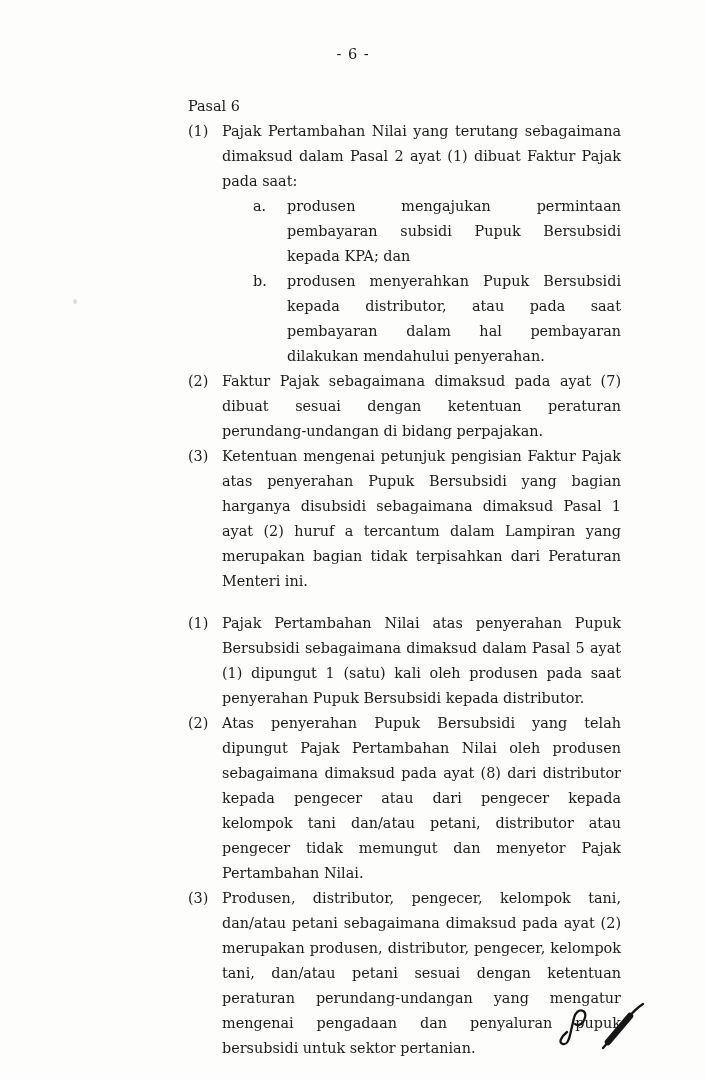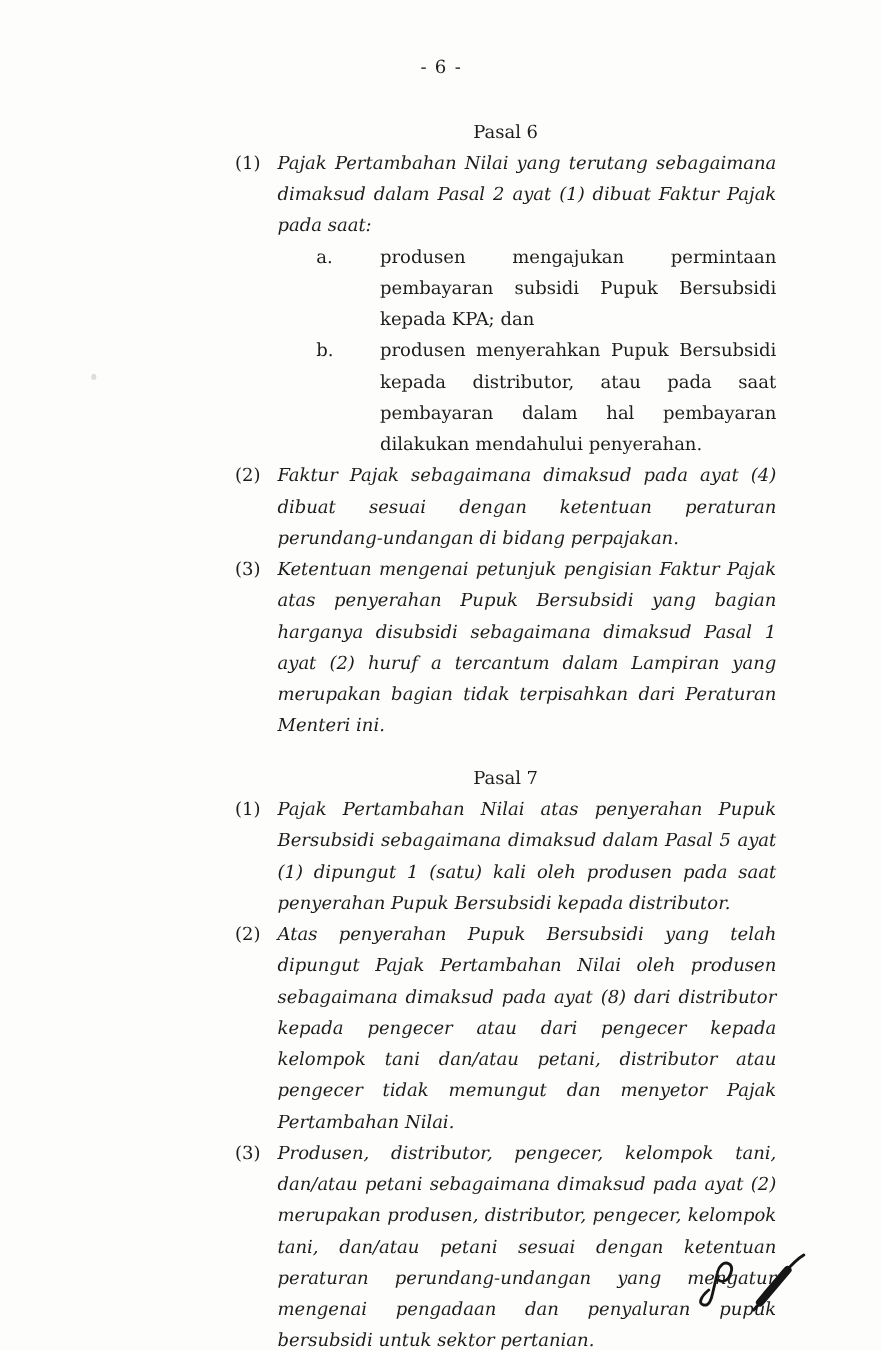--- a/index.html
+++ b/index.html
@@ -23,28 +23,28 @@
   }
   .content {
     position: absolute;
     left: 188px;
     top: 94px;
     width: 433px;
     font-size: 14.4px;
     line-height: 25px;
   }
   .article + .article { margin-top: 17px; }
-  .article-title { text-align: center; }
+  .article-title { text-align: left; }
   .item { display: flex; align-items: flex-start; }
   .item-num { flex: 0 0 34px; width: 34px; }
   .item-body { flex: 1; min-width: 0; }
-  .item-text { text-align: justify; font-style: italic; }
+  .item-text { text-align: justify; }
   .subitem { display: flex; align-items: flex-start; margin-left: 31px; }
   .subitem-num { flex: 0 0 34px; width: 34px; }
-  .subitem-text { flex: 1; min-width: 0; text-align: justify; margin-left: 17px; }
+  .subitem-text { flex: 1; min-width: 0; text-align: justify; }
   .paraph {
     position: absolute;
     left: 540px;
     top: 988px;
     width: 120px;
     height: 80px;
   }
   .scan-speck {
     position: absolute;
     left: 73px;
@@ -76,32 +76,31 @@
             </div>
             <div class="subitem">
               <div class="subitem-num">b.</div>
               <div class="subitem-text">produsen menyerahkan Pupuk Bersubsidi kepada distributor, atau pada saat pembayaran dalam hal pembayaran dilakukan mendahului penyerahan.</div>
             </div>
           </div>
         </div>
         <div class="item">
           <div class="item-num">(2)</div>
           <div class="item-body">
-            <div class="item-text">Faktur Pajak sebagaimana dimaksud pada ayat (4) dibuat sesuai dengan ketentuan peraturan perundang-undangan di bidang perpajakan.</div>
+            <div class="item-text">Faktur Pajak sebagaimana dimaksud pada ayat (7) dibuat sesuai dengan ketentuan peraturan perundang-undangan di bidang perpajakan.</div>
           </div>
         </div>
         <div class="item">
           <div class="item-num">(3)</div>
           <div class="item-body">
             <div class="item-text">Ketentuan mengenai petunjuk pengisian Faktur Pajak atas penyerahan Pupuk Bersubsidi yang bagian harganya disubsidi sebagaimana dimaksud Pasal 1 ayat (2) huruf a tercantum dalam Lampiran yang merupakan bagian tidak terpisahkan dari Peraturan Menteri ini.</div>
           </div>
         </div>
       </section>
       <section class="article">
-        <div class="article-title">Pasal 7</div>
         <div class="item">
           <div class="item-num">(1)</div>
           <div class="item-body">
             <div class="item-text">Pajak Pertambahan Nilai atas penyerahan Pupuk Bersubsidi sebagaimana dimaksud dalam Pasal 5 ayat (1) dipungut 1 (satu) kali oleh produsen pada saat penyerahan Pupuk Bersubsidi kepada distributor.</div>
           </div>
         </div>
         <div class="item">
           <div class="item-num">(2)</div>
           <div class="item-body">
             <div class="item-text">Atas penyerahan Pupuk Bersubsidi yang telah dipungut Pajak Pertambahan Nilai oleh produsen sebagaimana dimaksud pada ayat (8) dari distributor kepada pengecer atau dari pengecer kepada kelompok tani dan/atau petani, distributor atau pengecer tidak memungut dan menyetor Pajak Pertambahan Nilai.</div>

